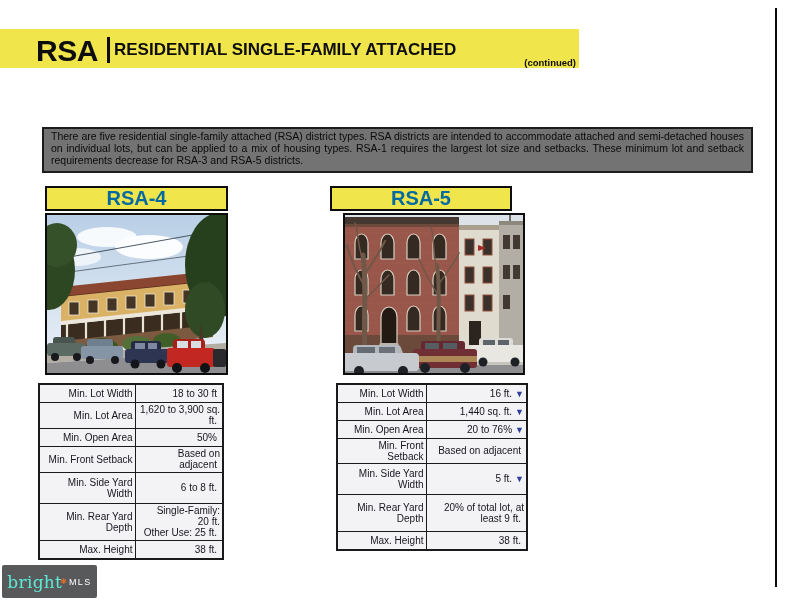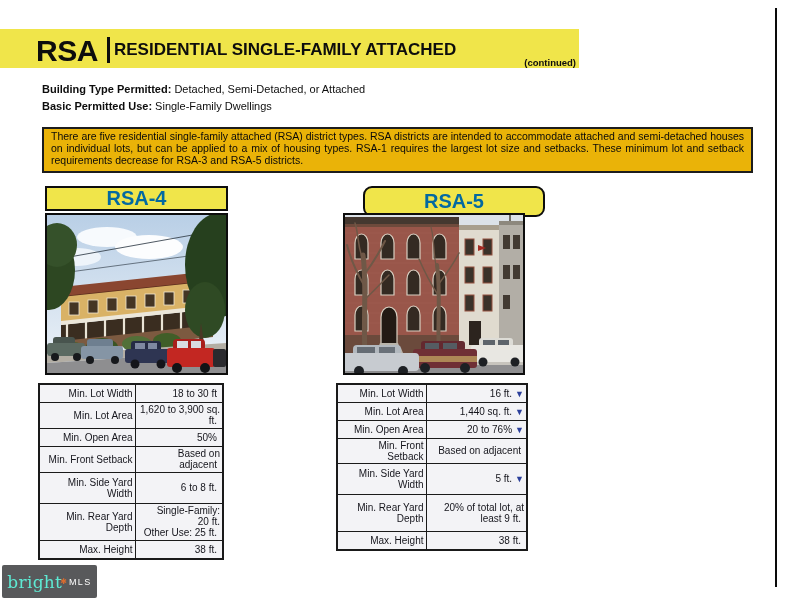--- a/index.html
+++ b/index.html
@@ -14,21 +14,21 @@
   .main-title{position:absolute;left:114px;top:11px;font-size:17px;font-weight:700;
               letter-spacing:0;color:#0d0d0d;white-space:nowrap;}
   .continued{position:absolute;right:3px;bottom:0px;font-size:9.5px;font-weight:700;color:#0d0d0d;}
 
   
   .meta{position:absolute;left:42px;top:81px;font-size:11px;line-height:17px;color:#0d0d0d;}
   .meta b{font-weight:700;}
 
   
   .desc-box{position:absolute;left:42px;top:127px;width:711px;height:46px;box-sizing:border-box;
-            background:#eab308;border:2px solid #1c1c1c;padding:2px 7px;
+            background:#737373;border:2px solid #1c1c1c;padding:2px 7px;
             font-size:10.5px;line-height:11.8px;text-align:justify;color:#0a0a0a;}
 
   
   .panel-header{position:absolute;background:#f0e54a;border:2px solid #0d0d0d;box-sizing:border-box;
                 display:flex;align-items:center;justify-content:center;
                 font-size:20px;font-weight:700;color:#0369a1;}
   .photo{position:absolute;border:2px solid #0d0d0d;box-sizing:border-box;background:#cfd8e2;overflow:hidden;}
   .photo svg{display:block;}
 
   
@@ -57,24 +57,20 @@
 
 <div class="page">
 
   <div class="title-bar">
     <span class="rsa-abbr">RSA</span>
     <span class="title-divider"></span>
     <span class="main-title">RESIDENTIAL SINGLE-FAMILY ATTACHED</span>
     <span class="continued">(continued)</span>
   </div>
 
-  <div class="meta">
-    <div><b>Building Type Permitted:</b><span> Detached, Semi-Detached, or Attached</span></div>
-    <div><b>Basic Permitted Use:</b><span> Single-Family Dwellings</span></div>
-  </div>
 
   <div class="desc-box">There are five residential single-family attached (RSA) district types. RSA districts are intended to accommodate attached and semi-detached houses on individual lots, but can be applied to a mix of housing types. RSA-1 requires the largest lot size and setbacks. These minimum lot and setback requirements decrease for RSA-3 and RSA-5 districts.</div>
 
   <div class="panel-header" style="left:45px;top:186px;width:183px;height:25px;">RSA-4</div>
   <div class="photo" style="left:45px;top:213px;width:183px;height:162px;" title="Street of attached two-story rowhouses with front porches, mature green trees and cars parked along the curb">
     <svg viewBox="0 0 179 158" width="179" height="158">
       <defs>
         <linearGradient id="sky4" x1="0" y1="0" x2="0" y2="1">
           <stop offset="0" stop-color="#b9cfe6"></stop>
             <stop offset="1" stop-color="#eef3f8"></stop>
@@ -152,21 +148,21 @@
         <rect x="130" y="126" width="11" height="8" fill="#d8dde2"></rect>
           <rect x="144" y="126" width="10" height="8" fill="#d8dde2"></rect>
         <rect x="120" y="133" width="48" height="19" rx="3" fill="#c32722"></rect>
         <circle cx="130" cy="153" r="5" fill="#121316"></circle>
           <circle cx="158" cy="153" r="5" fill="#121316"></circle>
       </g>
       <rect x="166" y="134" width="13" height="18" rx="2" fill="#2a2a2e"></rect>
     </svg>
   </div>
 
-  <div class="panel-header" style="left:363px;top:186px;width:182px;height:31px;border-radius:9px;">RSA-5</div>
+  <div class="panel-header" style="left:330px;top:186px;width:182px;height:25px;">RSA-5</div>
   <div class="photo" style="left:343px;top:213px;width:182px;height:162px;" title="Tall red-brick Victorian rowhouses with arched windows, bare winter trees and parked cars">
     <svg viewBox="0 0 178 158" width="178" height="158">
       <rect width="178" height="158" fill="#dce2e8"></rect>
 
       <rect x="0" y="2" width="114" height="136" fill="#99564a"></rect>
       <g stroke="#a86a58" stroke-width="0.6" opacity="0.55">
         <line x1="0" y1="18" x2="114" y2="18"></line>
           <line x1="0" y1="28" x2="114" y2="28"></line>
         <line x1="0" y1="38" x2="114" y2="38"></line>
           <line x1="0" y1="48" x2="114" y2="48"></line>

